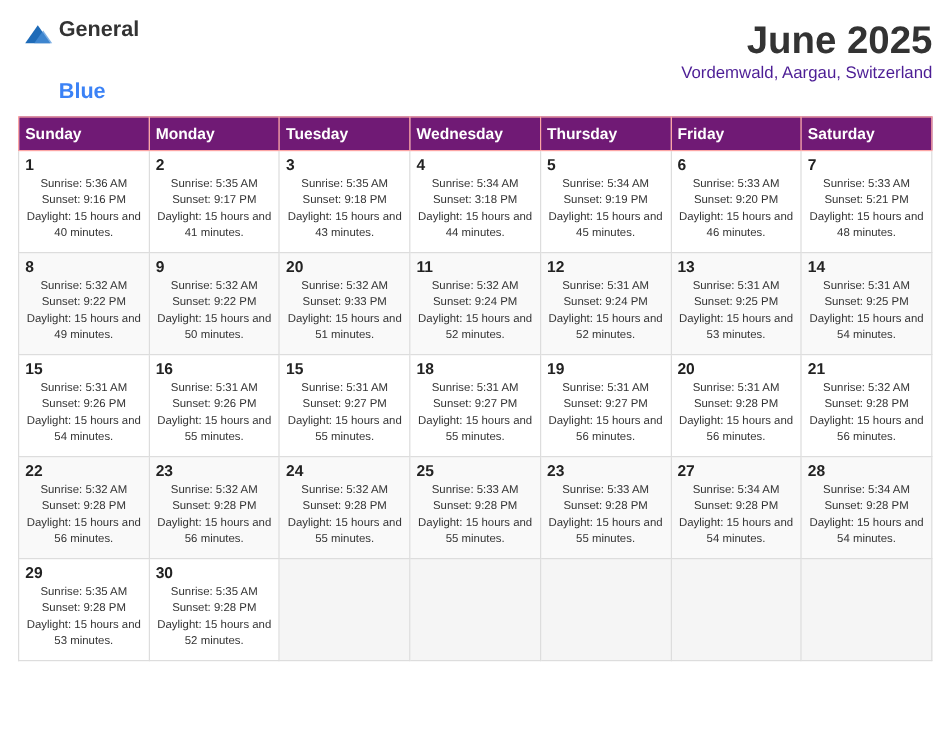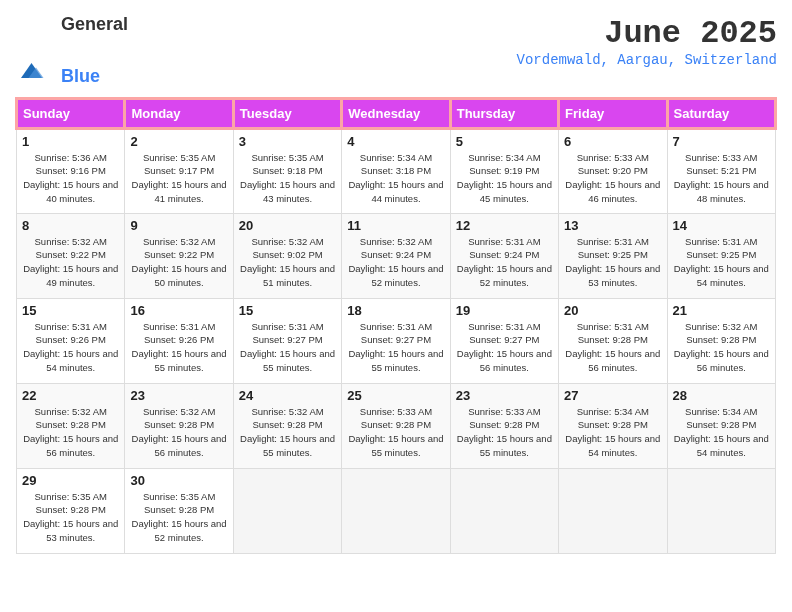--- a/index.html
+++ b/index.html
@@ -11,22 +11,22 @@
       padding: 15px;
     }
     .header {
       display: flex;
       justify-content: space-between;
       align-items: flex-start;
       margin-bottom: 10px;
     }
     .logo {
       display: flex;
-      align-items: flex-end;
-      gap: 16px;
+      align-items: flex-start;
+      gap: 4px;
     }
     .logo-text {
       display: flex;
       flex-direction: column;
       line-height: 1.1;
     }
     .logo-general {
       font-size: 18px;
       font-weight: bold;
       color: #333;
@@ -36,45 +36,44 @@
       font-weight: bold;
       color: #3b82f6;
       margin-top: 32px;
     }
     .logo-icon {
       width: 30px;
       height: 30px;
     }
     .title-block {
       text-align: right;
-      font-family: Liberation Mono, monospace;
     }
     .title-block h1 {
       font-size: 32px;
       font-weight: bold;
       color: #333;
     }
     .title-block h2 {
       font-size: 14px;
       font-weight: normal;
-      color: #3b82f6;
+      color: #4c1d95;
     }
     .calendar {
       width: 100%;
       border-collapse: collapse;
       border: 1px solid #ccc;
     }
     .calendar th {
-      background: #d946ef;
+      background: #701a75;
       color: #fff;
       font-size: 13px;
       font-weight: bold;
       padding: 6px 5px;
       text-align: left;
-      border: 3px solid #fca5a5;
+      border: 1px solid #fca5a5;
     }
     .calendar td {
       vertical-align: top;
       border: 1px solid #ddd;
       padding: 4px 5px;
       font-size: 10px;
       color: #333;
       background: #fff;
       width: calc(100% / 7);
       height: 85px;
@@ -197,21 +196,21 @@
         <td>
           <span class="day-num">9</span>
           <div class="day-info">Sunrise: 5:32 AM
 Sunset: 9:22 PM
 Daylight: 15 hours
 and 50 minutes.</div>
         </td>
         <td>
           <span class="day-num">20</span>
           <div class="day-info">Sunrise: 5:32 AM
-Sunset: 9:02 PM
+Sunset: 9:33 PM
 Daylight: 15 hours
 and 51 minutes.</div>
         </td>
         <td>
           <span class="day-num">11</span>
           <div class="day-info">Sunrise: 5:32 AM
 Sunset: 9:24 PM
 Daylight: 15 hours
 and 52 minutes.</div>
         </td>

